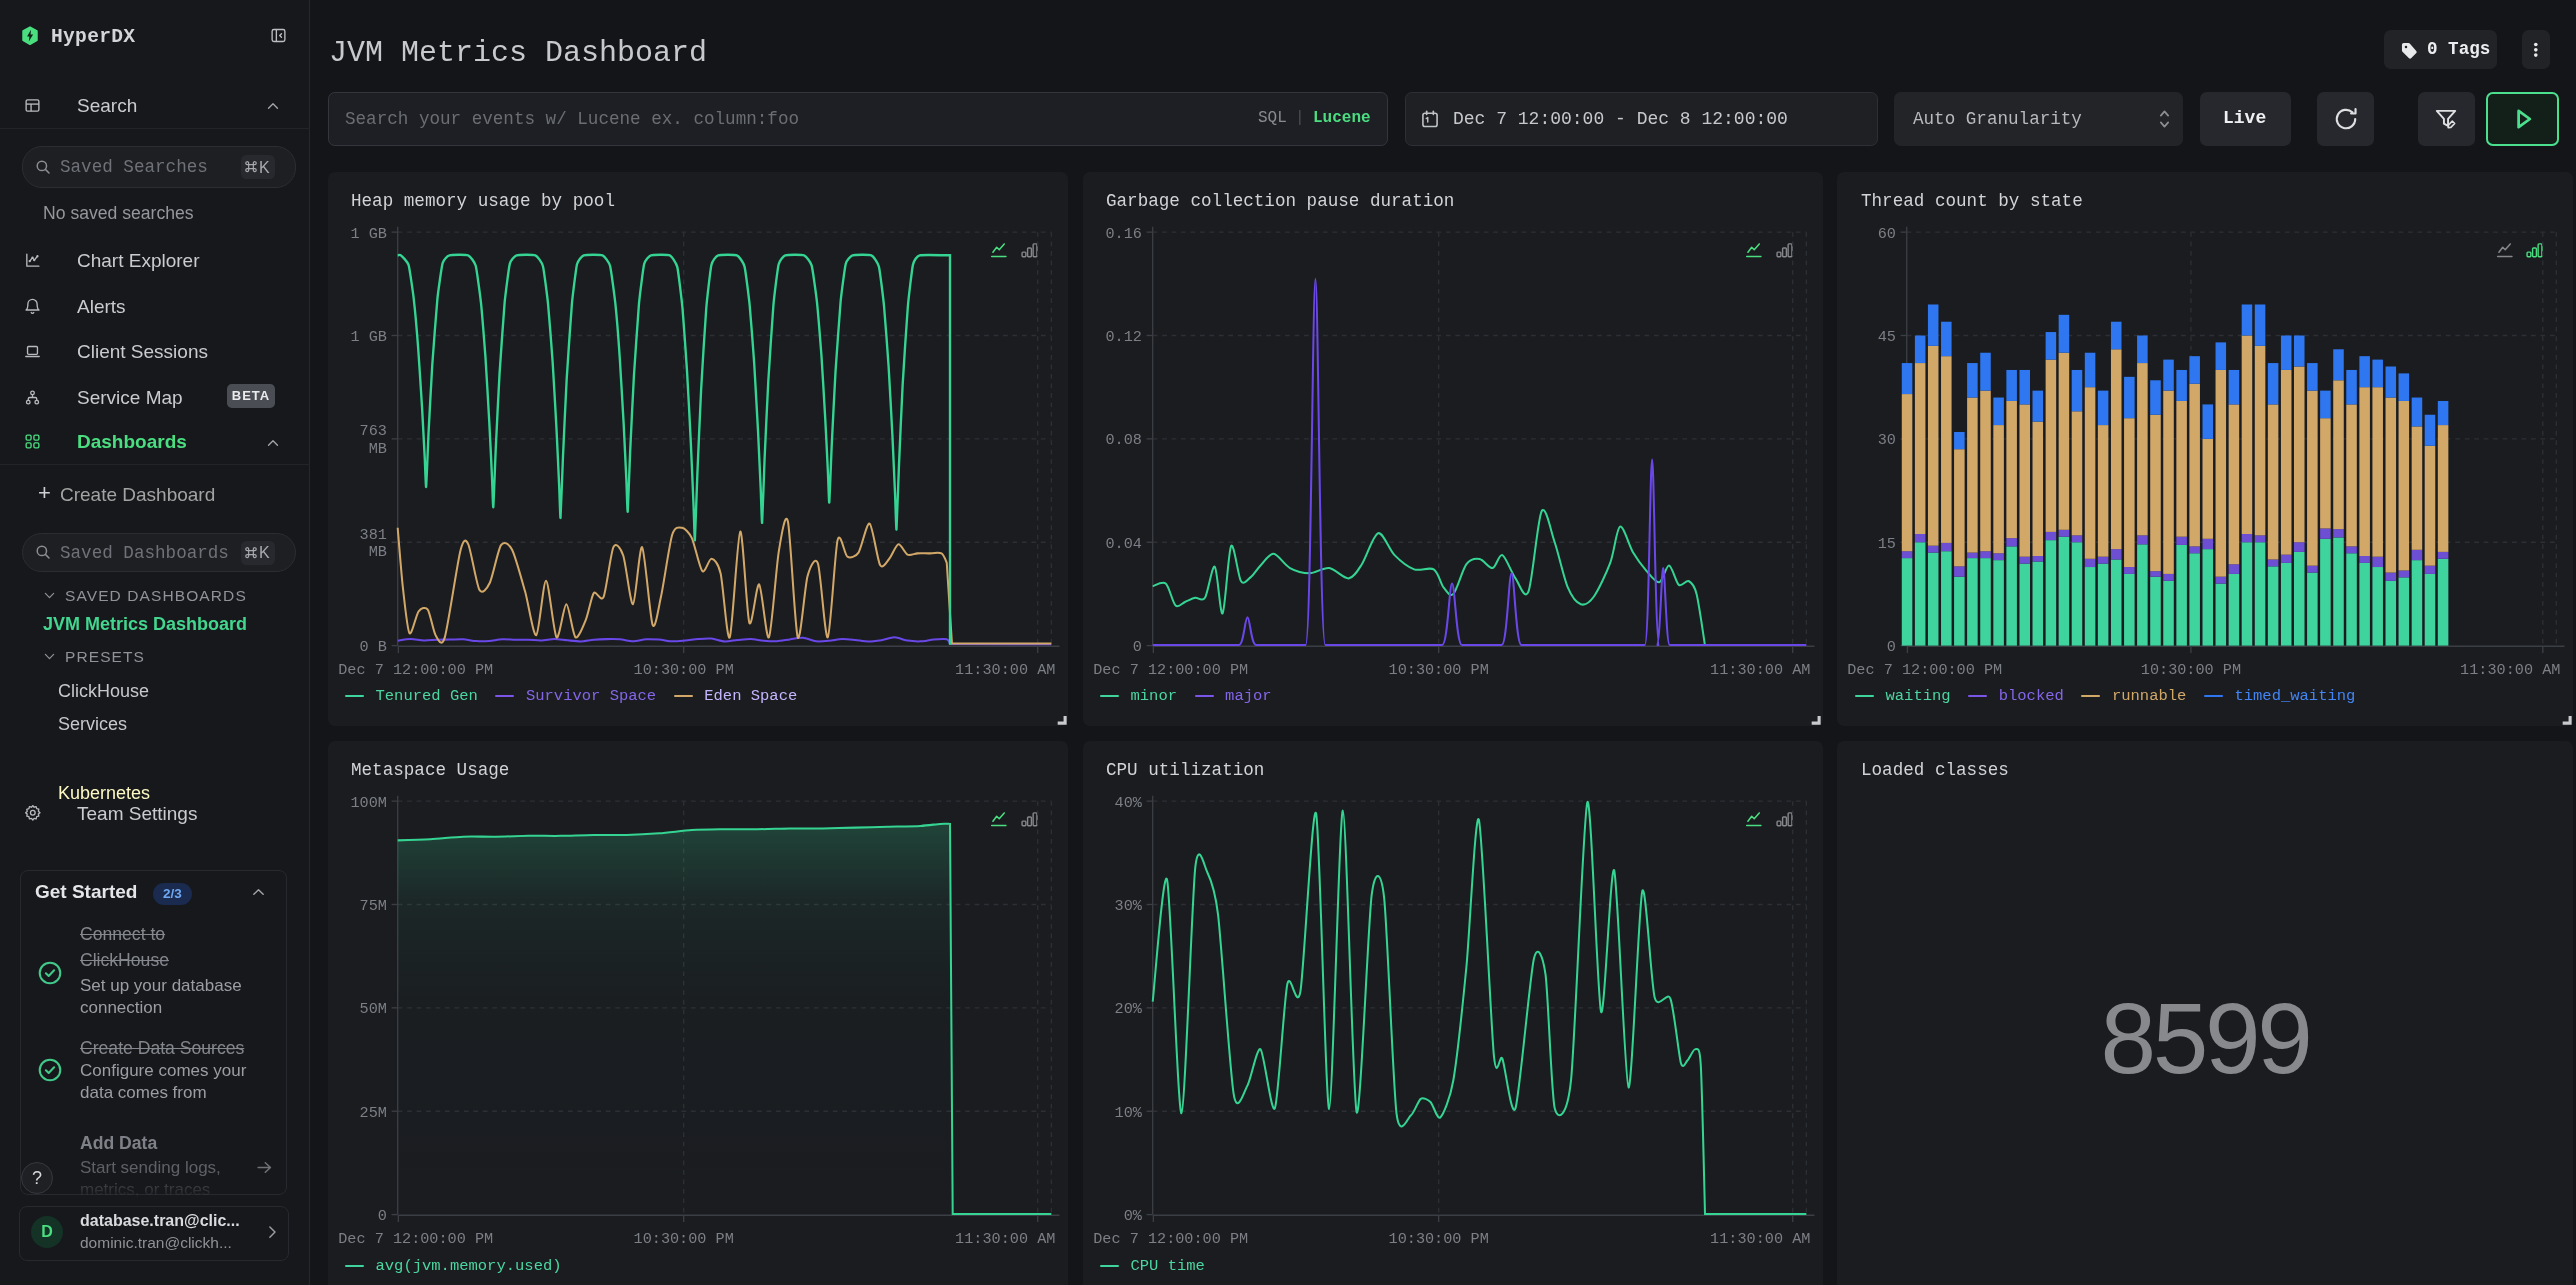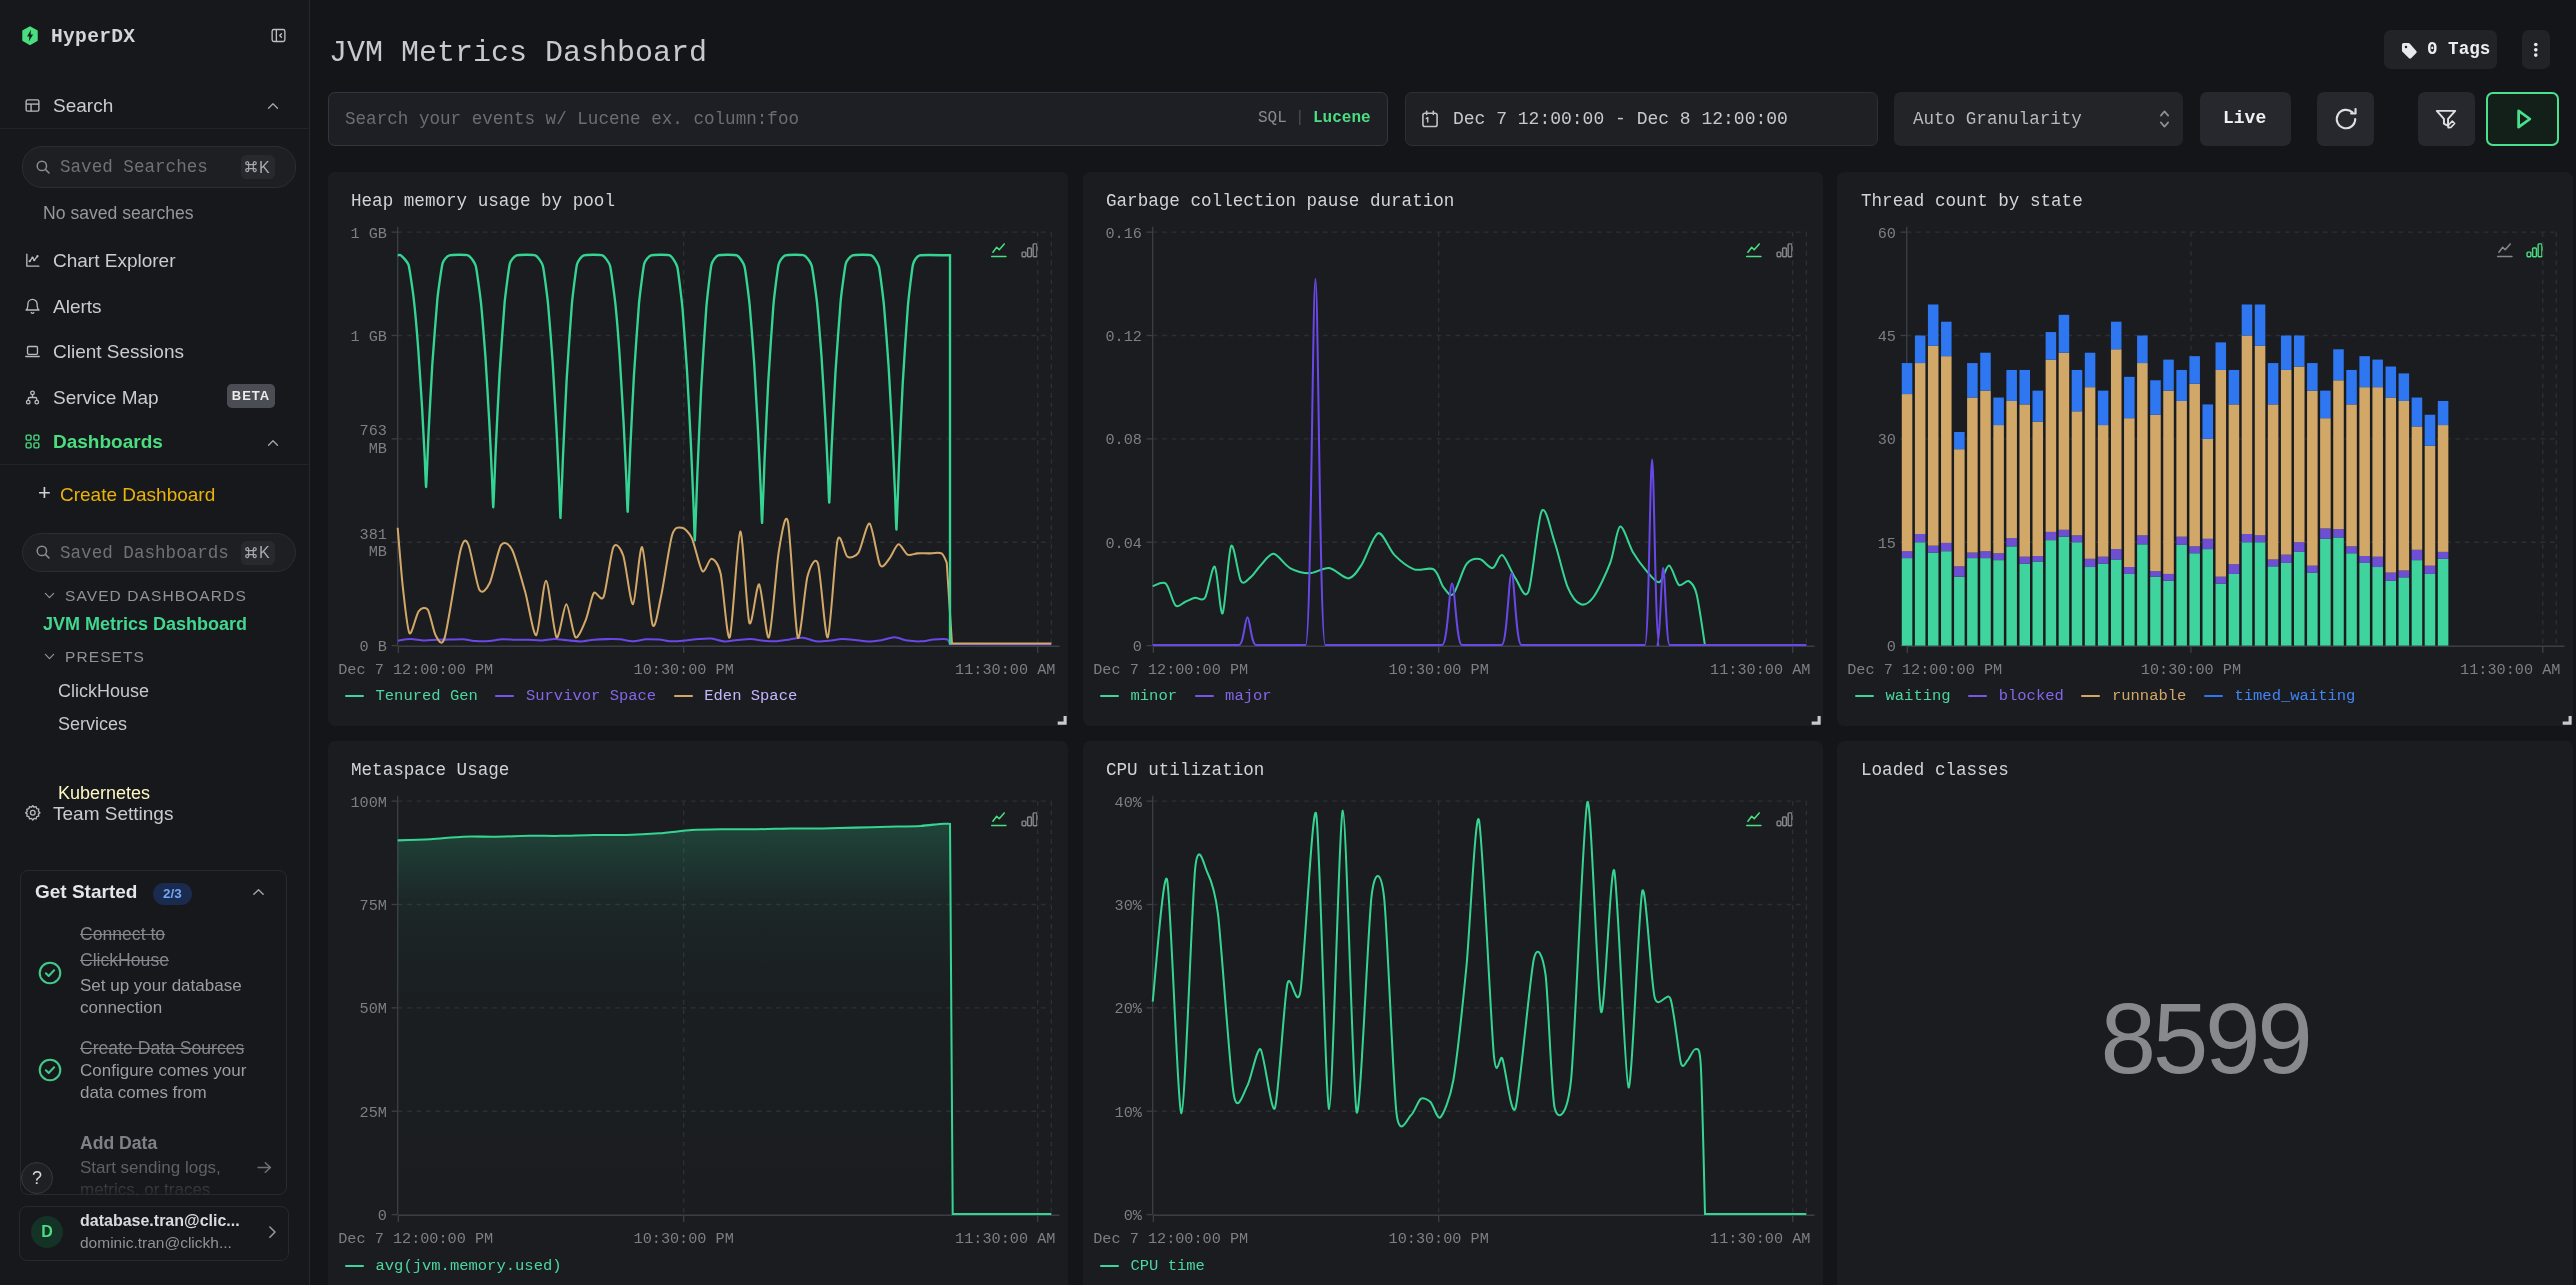--- a/index.html
+++ b/index.html
@@ -6,21 +6,21 @@
 .mono{font-family:"Liberation Mono",monospace;}
 .abs{position:absolute;}
 .panel{position:absolute;background:#1a1c20;border-radius:6.8px;}
 .ptitle{position:absolute;font-family:"Liberation Mono",monospace;font-size:17.6px;
   color:#d2d3d6;letter-spacing:0px;}
 .axl{font-family:"Liberation Mono",monospace;font-size:22.5px;fill:#7c7f85;}
 .legend{position:absolute;display:flex;align-items:center;font-family:"Liberation Mono",monospace;
   font-size:15.5px;}
 .legend .dash{width:19px;height:2.7px;border-radius:1.4px;margin-right:11.5px;}
 .legend .lab{margin-right:17.6px;}
-.nav{position:absolute;font-size:19px;color:#c9cbce;}
+.nav{position:absolute;font-size:19px;color:#c9cbce;margin-left:24px;}
 .inpill{position:absolute;background:#1d1f23;border:1.4px solid #2b2d32;border-radius:20px;}
 .btn{position:absolute;background:#26282d;border-radius:6.8px;}
 </style></head><body>
 <div class="abs" style="left:0;top:0;width:310px;height:1285px;background:#17181c;border-right:1.4px solid #26282c">
 <svg class="abs" style="left:21.6px;top:26px" width="16" height="19.6" viewBox="0 0 24 29" fill="none">
       <path d="M12 1.5 L22.3 7.4 V21.1 L12 27 L1.7 21.1 V7.4 Z" fill="#4ade80" stroke="#4ade80" stroke-width="2.6" stroke-linejoin="round"></path>
       <path d="M13.4 5.6 L7.6 15.6 H11.1 L10.2 23 L16.7 12.6 H12.9 Z" fill="#10241a"></path>
     </svg>
 <div class="abs mono" style="left:51px;top:26px;font-size:19.6px;font-weight:bold;color:#d4d5d8;letter-spacing:0.3px">HyperDX</div>
 <svg class="abs" style="left:270px;top:27px" width="17" height="17" viewBox="0 0 24 24" fill="none">
@@ -82,21 +82,21 @@
       <rect x="3" y="14" width="7" height="7" rx="1.8" stroke="#4ade80" stroke-width="1.9" fill="none"></rect>
       <rect x="14" y="14" width="7" height="7" rx="1.8" stroke="#4ade80" stroke-width="1.9" fill="none"></rect>
     </svg>
 <div class="nav" style="left:53px;top:431px;font-weight:bold;color:#4ade80">Dashboards</div>
 <div class="abs" style="left:227px;top:384px;width:48px;height:24px;background:#4a4d53;border-radius:4.7px;text-align:center;line-height:24px;font-size:13px;font-weight:bold;letter-spacing:1px;color:#eaebec">BETA</div>
 <svg class="abs" style="left:266px;top:436px" width="14" height="14" viewBox="0 0 22 21" fill="none">
       <path d="M4 14 L11 7 L18 14" stroke="#a3a5a9" stroke-width="2.1" stroke-linecap="round" stroke-linejoin="round" fill="none"></path>
     </svg>
 <div class="abs" style="left:0;top:464px;width:310px;height:1.4px;background:#222428"></div>
 <div class="abs" style="left:38px;top:480px;font-size:22px;color:#cdcfd2;font-weight:300">+</div>
-<div class="abs" style="left:60px;top:484px;font-size:19px;color:#eab308">Create Dashboard</div>
+<div class="abs" style="left:60px;top:484px;font-size:19px;color:#a3a3a3">Create Dashboard</div>
 <div class="inpill" style="left:21.6px;top:533px;width:274px;height:39px"></div>
 <svg class="abs" style="left:34px;top:543px" width="18" height="18" viewBox="0 0 24 24" fill="none">
       <circle cx="10.5" cy="10.5" r="6.2" stroke="#8a8d92" stroke-width="2.0" fill="none"></circle>
       <line x1="15.2" y1="15.2" x2="20" y2="20" stroke="#8a8d92" stroke-width="2.0" stroke-linecap="round"></line>
     </svg>
 <div class="abs mono" style="left:60px;top:543px;font-size:17.6px;color:#6e7177">Saved Dashboards</div>
 <div class="abs" style="left:241px;top:541px;width:34px;height:24px;background:#27292e;border-radius:5.4px"></div>
 <svg class="abs" style="left:243px;top:545px" width="16" height="16" viewBox="0 0 24 24" fill="none">
       <path d="M8.5 8.5 V5.8 a2.2 2.2 0 1 0 -2.2 2.7 h11.4 a2.2 2.2 0 1 0 -2.2 -2.7 v11.4 a2.2 2.2 0 1 0 2.2 -2.7 H6.3 a2.2 2.2 0 1 0 2.2 2.7 Z" stroke="#a8aaae" stroke-width="1.8" stroke-linejoin="round" fill="none"></path>
     </svg>

